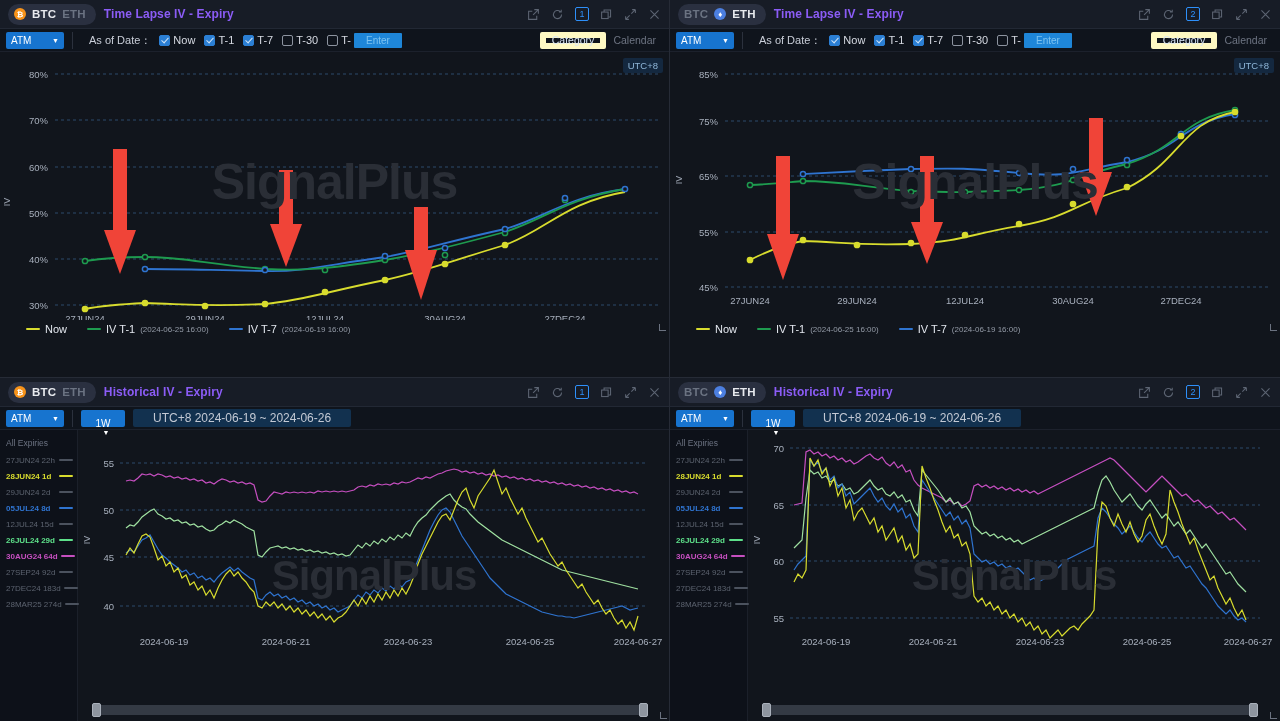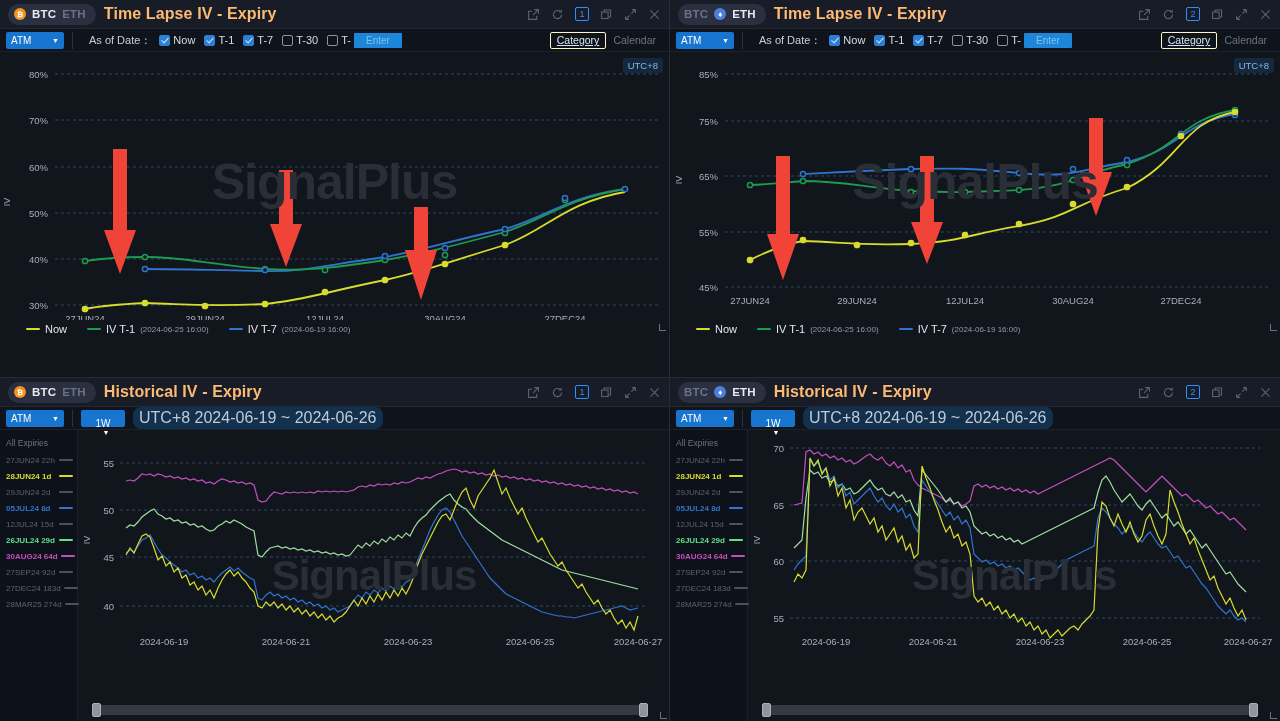--- a/index.html
+++ b/index.html
@@ -47,21 +47,21 @@
   .ccy.active { color: #e8eaee; }
   .coin-dot {
     width: 12px; height: 12px; border-radius: 50%;
     display: inline-flex; align-items: center; justify-content: center;
     font-size: 8px; font-weight: bold; color: #fff;
     flex: 0 0 12px;
   }
   .coin-dot.btc { background: #f7931a; }
   .coin-dot.eth { background: #4c7fe0; }
   .ptitle {
-    font-size: 16px; color: #fdba74; font-weight: 600;
+    font-size: 12px; color: #8b5cf6; font-weight: 600;
     letter-spacing: .1px;
   }
   .tb-actions {
     margin-left: auto; display: flex; align-items: center; gap: 11px;
     color: #5d6573;
   }
   .tb-actions .ic { width: 13px; height: 13px; display: block; cursor: pointer; }
   .numbox {
     width: 14px; height: 14px;
     border: 1px solid #2e90fa;
@@ -110,25 +110,25 @@
     background: #1e86d8; color: #7dc3f0;
     font-size: 10px; width: 48px; height: 15px;
     display: flex; align-items: center; justify-content: center;
     border-radius: 1px; cursor: text;
   }
   .segwrap { margin-left: auto; display: flex; }
   .seg {
     font-size: 10.5px; padding: 1px 6px; height: 17px;
     display: flex; align-items: center; cursor: pointer;
   }
-  .seg.on { border: 1px solid #fef9c3; color: #d8e6f5; border-radius: 2px; text-decoration: underline; }
+  .seg.on { border: 6px solid #fef9c3; color: #d8e6f5; border-radius: 2px; }
   .seg.off { color: #6d7482; border: 1px solid transparent; }
   .daterange {
-    font-size: 16px; color: #c3c9d4;
-    background: #12314f; padding: 2px 6px; border-radius: 8px;
+    font-size: 12px; color: #c3c9d4;
+    background: #12314f; padding: 2px 20px; border-radius: 2px;
   }
 
   
   .chartarea { position: relative; width: 100%; }
   .wm {
     position: absolute; left: 50%; top: 46%;
     transform: translate(-50%,-50%);
     font-size: 50px; font-weight: bold; color: #2a2e36;
     letter-spacing: -1px; pointer-events: none; user-select: none;
     white-space: nowrap;

